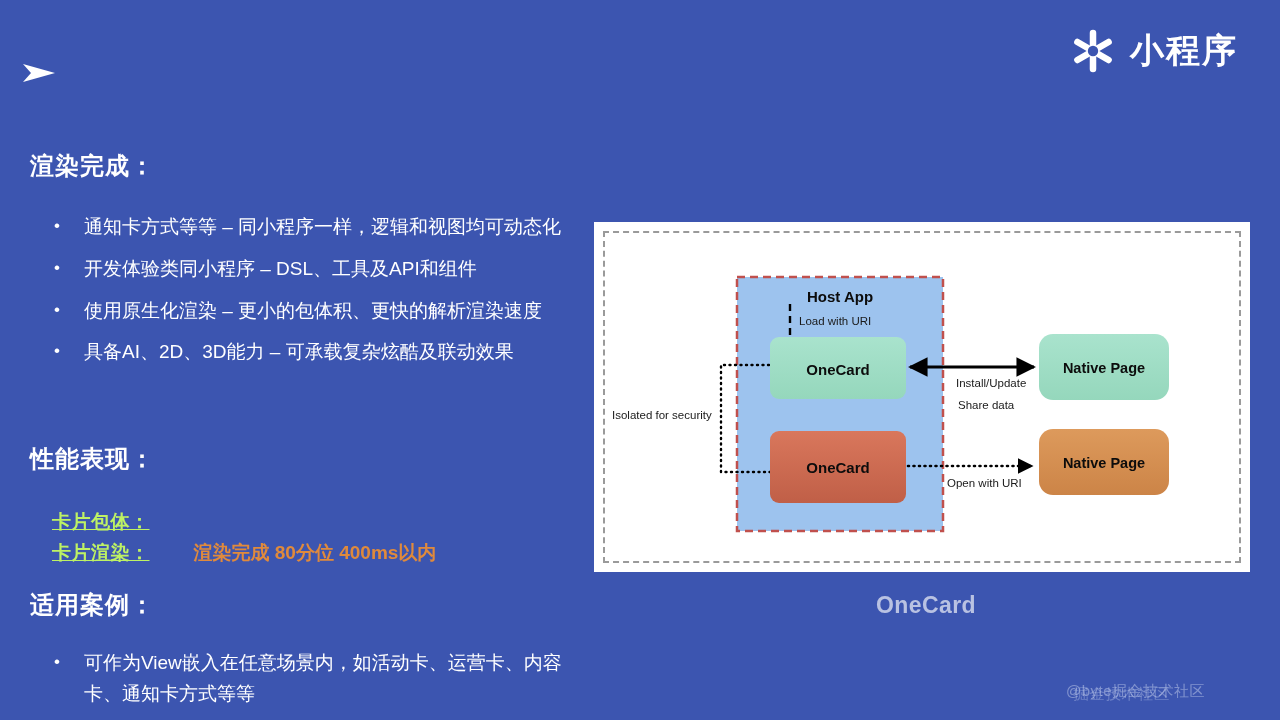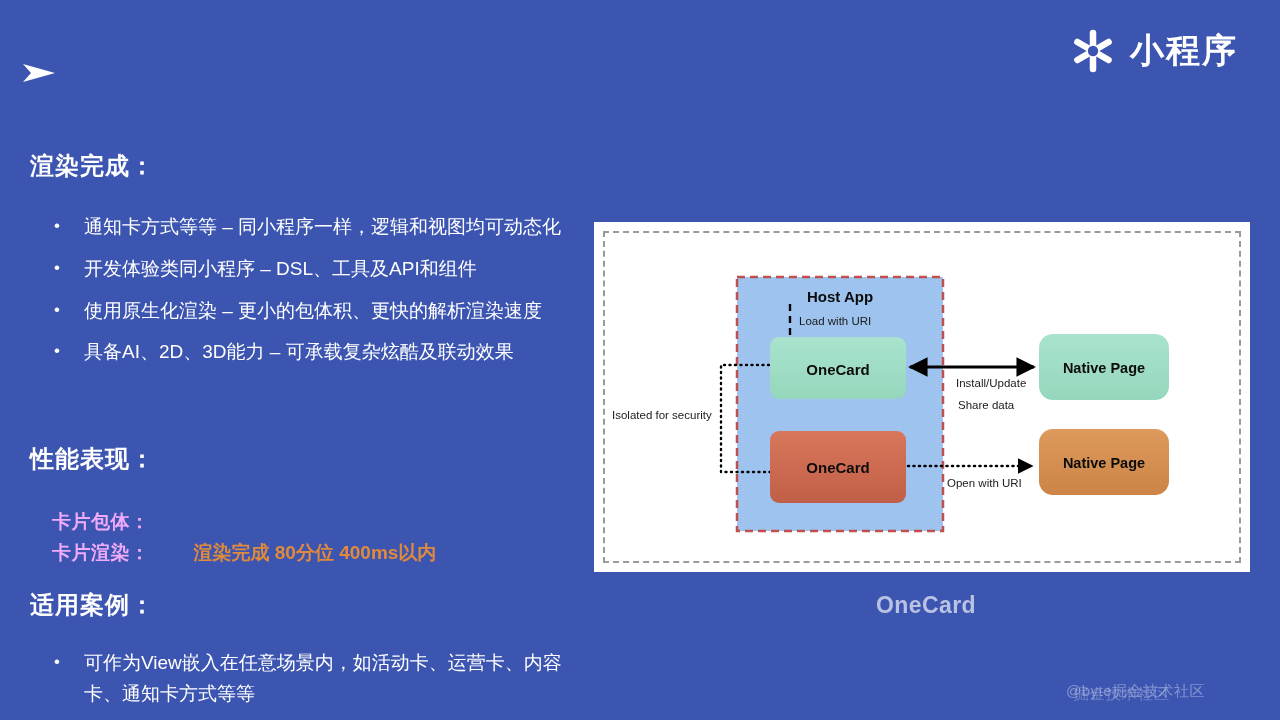--- a/index.html
+++ b/index.html
@@ -92,23 +92,24 @@
   }
   .perf-row {
     display: flex;
     align-items: baseline;
     font-size: 19px;
     line-height: 1.5;
     margin-bottom: 2px;
     white-space: nowrap;
   }
   .perf-label {
-    color: #f0abfc;
+    color: #bef264;
     font-weight: 700;
     letter-spacing: 0.5px;
+    text-decoration: underline;
   }
   .perf-value { color: #ffffff; }
   .perf-value.accent { color: #e08a3c; font-weight: 700; margin-left: 44px; }
 
   
   #diagram-card {
     position: absolute;
     left: 594px; top: 190px;
     width: 656px; height: 350px;
     background: #ffffff;

